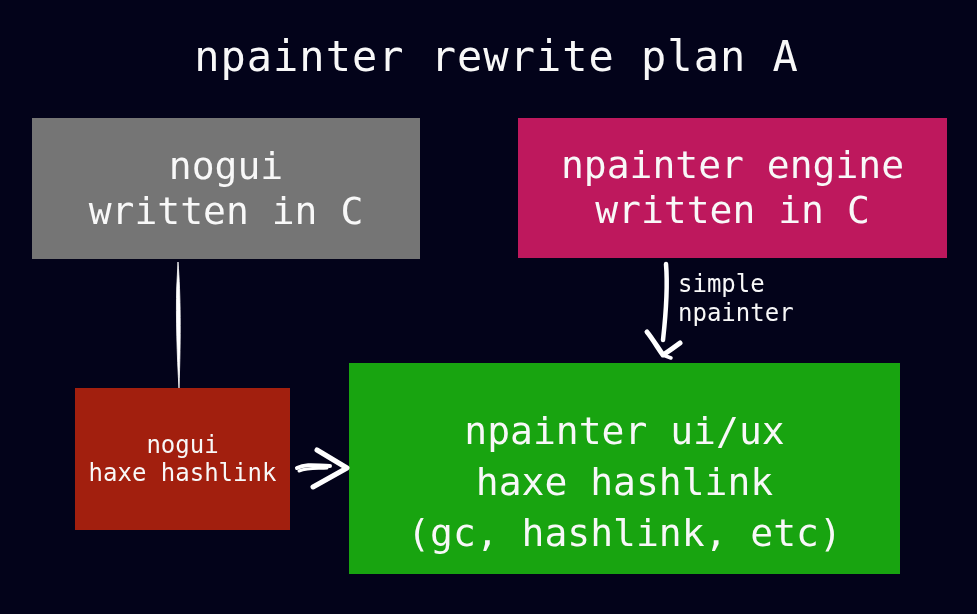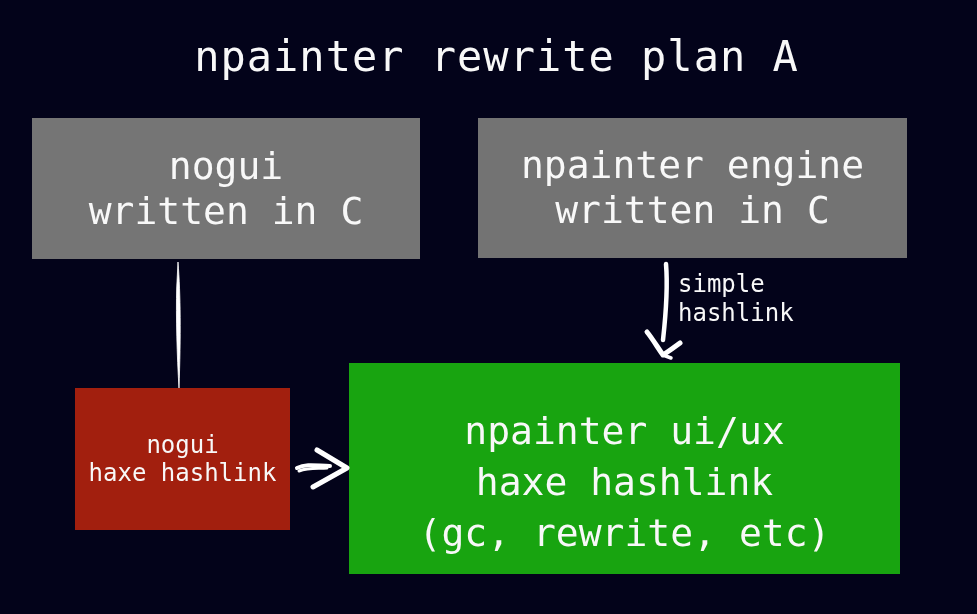--- a/index.html
+++ b/index.html
@@ -71,39 +71,39 @@
 
 <div class="canvas">
 
   <h1 class="title">npainter rewrite plan A</h1>
 
   <div class="box box-nogui-c" style="background: rgb(117, 117, 117);">
     <div>nogui</div>
     <div>written in C</div>
   </div>
 
-  <div class="box box-engine-c" style="background: #737373;">
+  <div class="box box-engine-c" style="background: #be185d; margin-left: 40px;">
     <div>npainter engine</div>
     <div>written in C</div>
   </div>
 
   <div class="box box-wrapper" style="background: rgb(162, 31, 14);">
     <div>nogui</div>
     <div>haxe hashlink</div>
   </div>
 
   <div class="box box-ui" style="background: rgb(24, 164, 16); text-align: center;">
     <div>npainter ui/ux</div>
     <div>haxe hashlink</div>
-    <div>(gc, rewrite, etc)</div>
+    <div>(gc, hashlink, etc)</div>
   </div>
 
   <div class="annotation">
     <div>simple</div>
-    <div>hashlink</div>
+    <div>npainter</div>
   </div>
 
   <svg class="arrow arrow-nogui-to-wrapper" width="24" height="132" viewBox="0 0 24 132">
     <path d="M10,2 C12.6,35 12.9,75 11,128 C9,96 7.9,55 8.7,28 Z" fill="#ffffff" stroke="#ffffff" stroke-width="0.8" stroke-linejoin="round"></path>
   </svg>
 
   <svg class="arrow arrow-engine-to-ui" width="56" height="106" viewBox="0 0 56 106">
     <path d="M28,6 C30,30 28,55 25,82" fill="none" stroke="#ffffff" stroke-width="4.5" stroke-linecap="round"></path>
     <path d="M9,74 C14,80 20,90 25,97 C31,93 38,88 42,85" fill="none" stroke="#ffffff" stroke-width="5" stroke-linecap="round" stroke-linejoin="round"></path>
     <path d="M25,97 L33,100" fill="none" stroke="#ffffff" stroke-width="3.5" stroke-linecap="round"></path>

